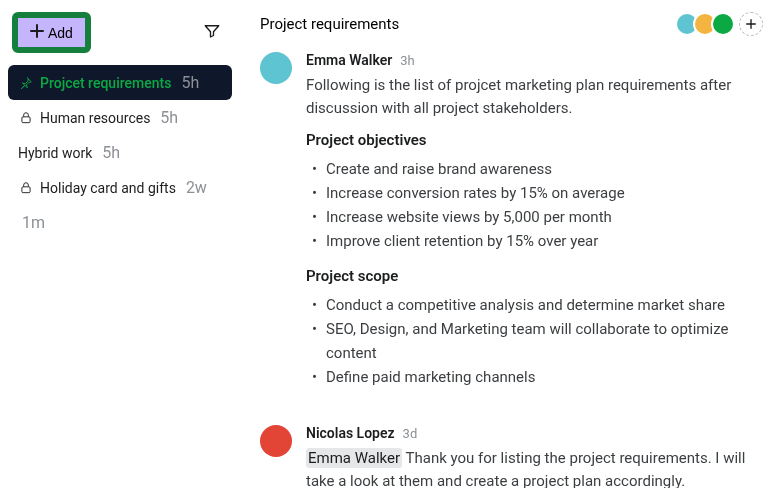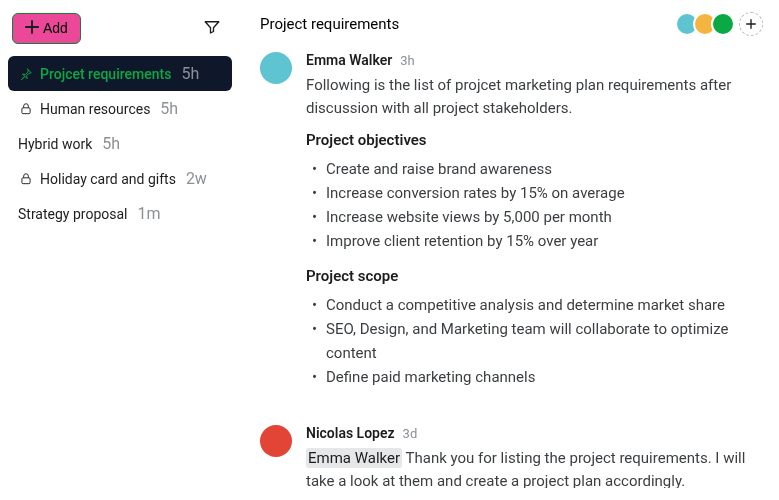--- a/index.html
+++ b/index.html
@@ -27,22 +27,22 @@
   display: flex;
   align-items: center;
   gap: 8px;
   margin-bottom: 8px;
   padding: 0 4px;
 }
 .add-btn {
   display: inline-flex;
   align-items: center;
   gap: 4px;
-  border: 1px solid #15803d;
-  background: #ec4899;
+  border: 6px solid #15803d;
+  background: #c4b5fd;
   border-radius: 6px;
   padding: 6px 12px;
   font-size: 14px;
   font-weight: 500;
   cursor: pointer;
 }
 .spacer { flex: 1; }
 .filter-btn {
   width: 32px; height: 32px;
   display: inline-flex;
@@ -231,21 +231,20 @@
         <span class="icon-slot">
           <svg width="14" height="14" viewBox="0 0 24 24">
             <rect x="5" y="10" width="14" height="10" rx="2" fill="none" stroke="#1c1d1e" stroke-width="1.6"></rect>
             <path d="M8 10V7a4 4 0 018 0v3" fill="none" stroke="#1c1d1e" stroke-width="1.6"></path>
           </svg>
         </span>
         <span>Holiday card and gifts</span>
         <span class="time">2w</span>
       </div>
       <div class="sidebar-item no-icon">
-        <span>Strategy proposal</span>
         <span class="time">1m</span>
       </div>
     </div>
 </div>
 
 <div class="main">
   <div class="main-header">
     <span class="page-title">Project requirements</span>
     <div class="spacer"></div>
     <div class="avatars" id="member-avatars">

